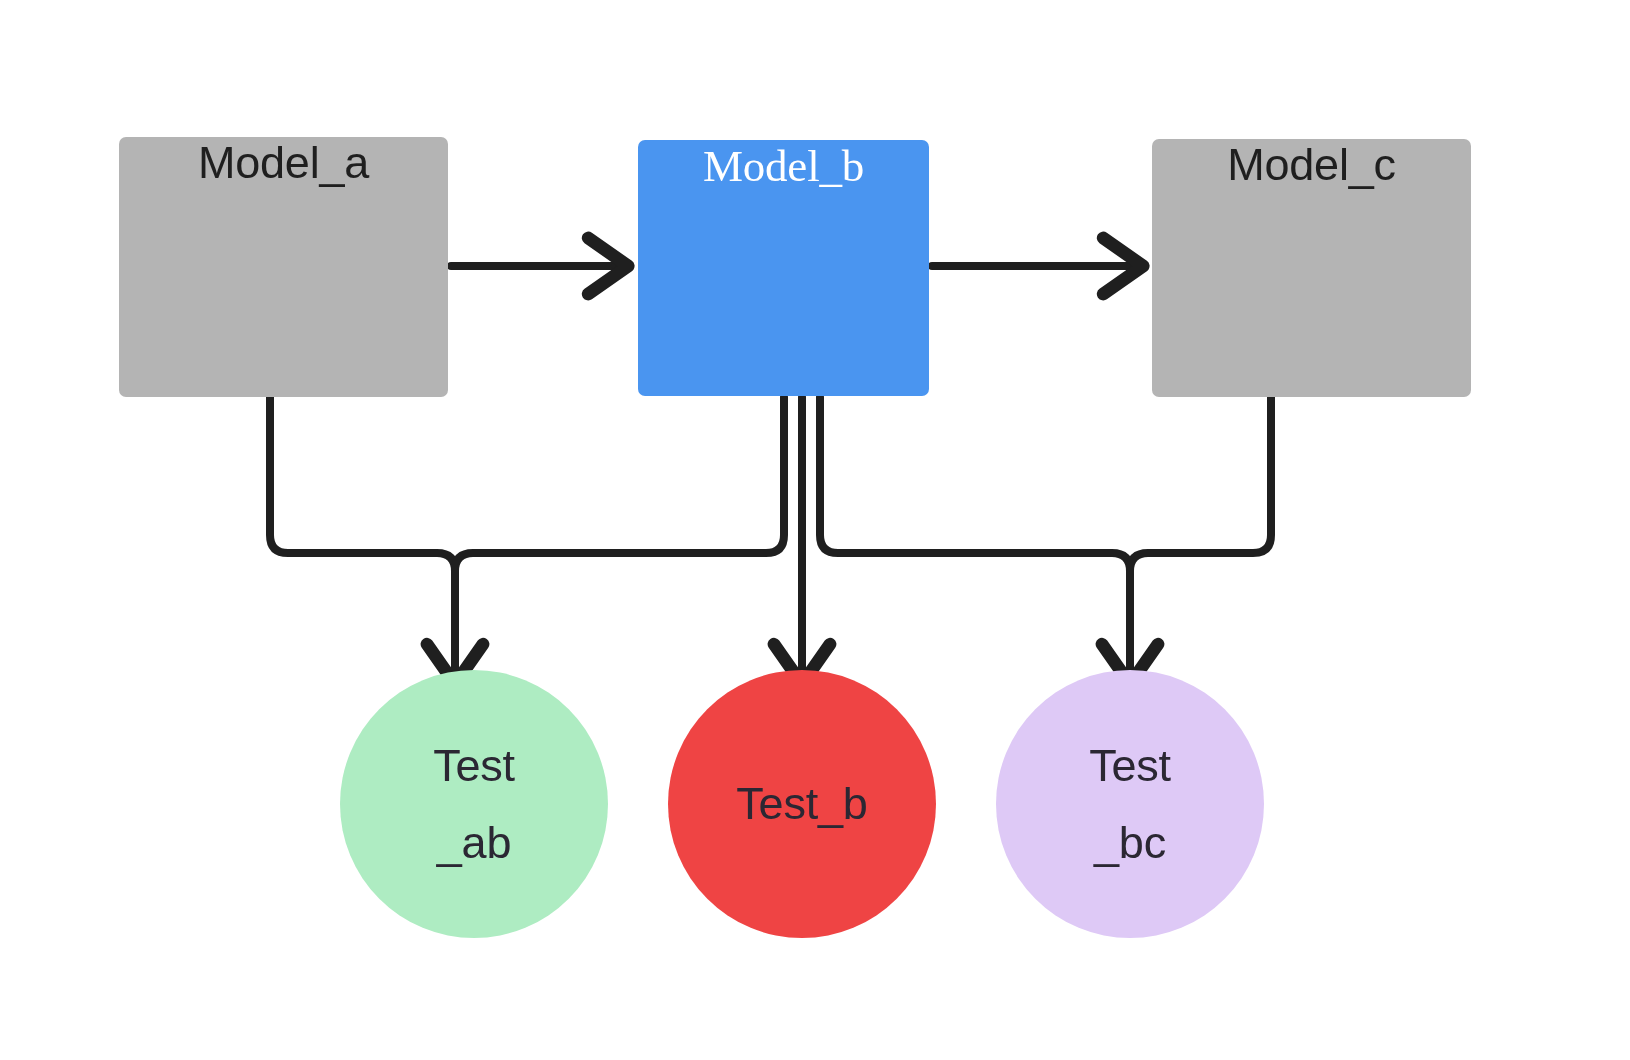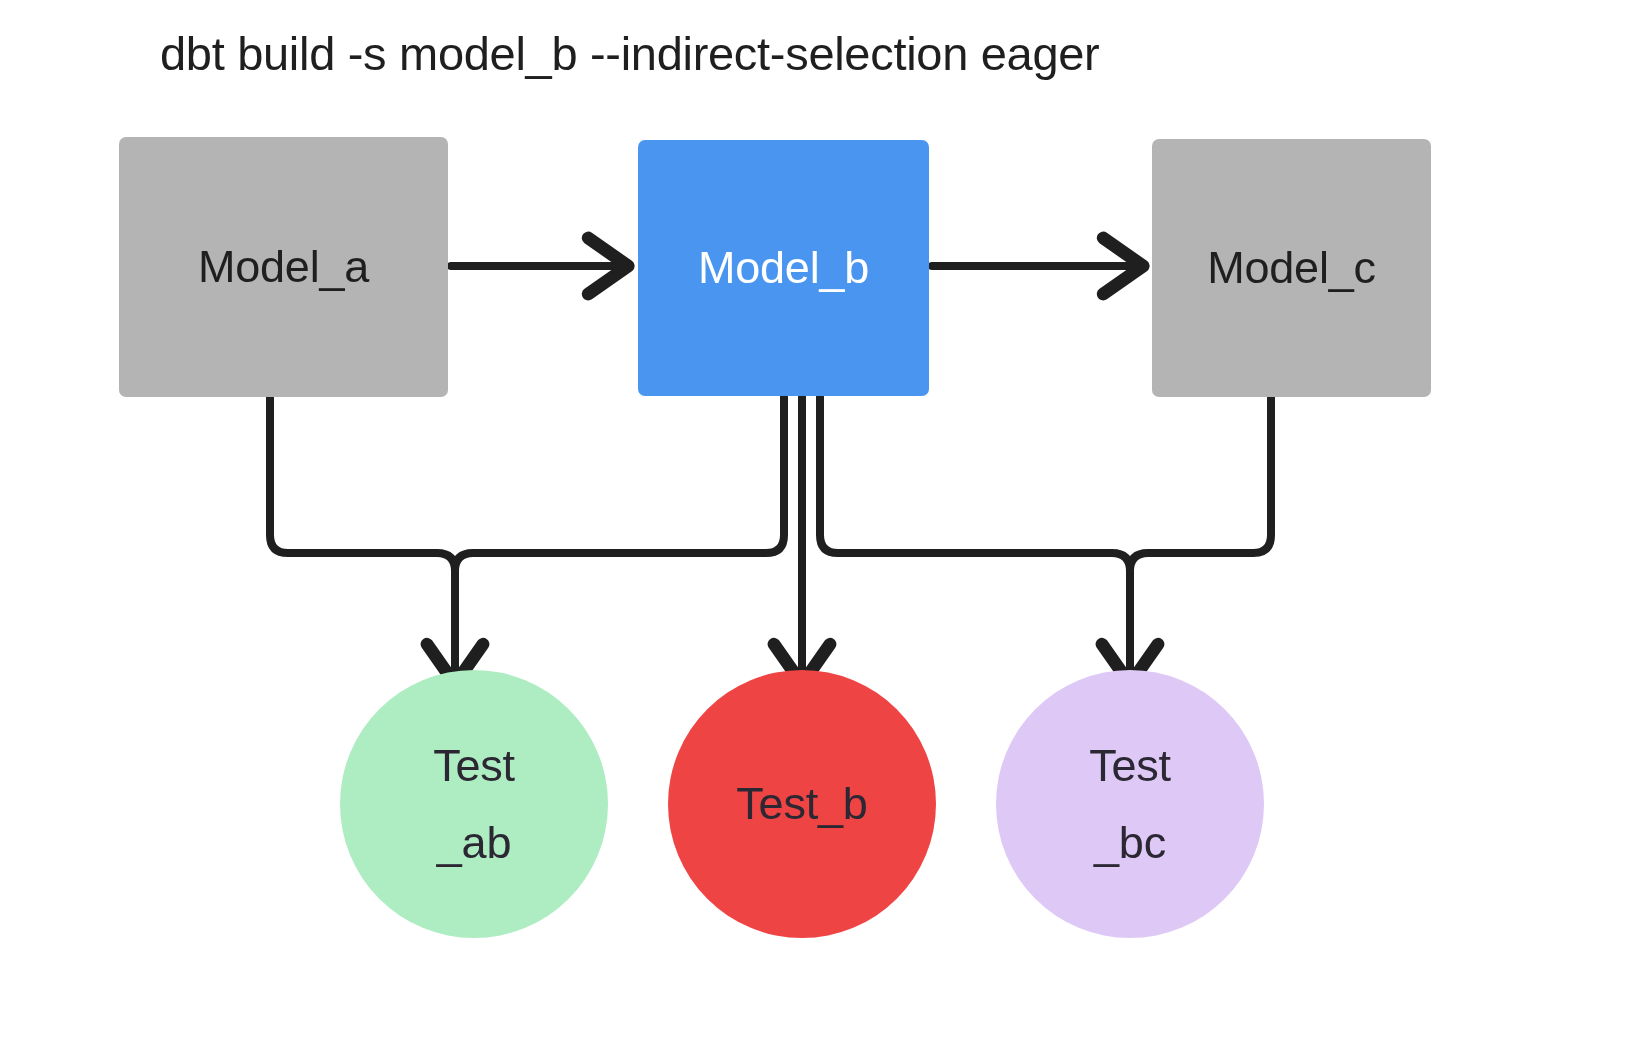--- a/index.html
+++ b/index.html
@@ -33,28 +33,28 @@
     top: 26px;
     font-size: 47px;
     color: #1f1f1f;
     letter-spacing: -0.3px;
     white-space: nowrap;
   }
   .node-box {
     position: absolute;
     border-radius: 7px;
     display: flex;
-    align-items: center;
+    align-items: flex-start;
     justify-content: center;
     font-size: 45px;
     letter-spacing: -0.2px;
   }
   #model-a { left: 119px; top: 137px; width: 329px; height: 260px; background: #b4b4b4; color: #1f1f1f; }
-  #model-b { left: 638px; top: 140px; width: 291px; height: 256px; background: #4a95f0; color: #ffffff; }
-  #model-c { left: 1152px; top: 139px; width: 279px; height: 258px; background: #b4b4b4; color: #1f1f1f; }
+  #model-b { left: 638px; top: 140px; width: 291px; height: 256px; background: #4a95f0; color: #ffffff; font-family: Liberation Serif, serif; }
+  #model-c { left: 1152px; top: 139px; width: 319px; height: 258px; background: #b4b4b4; color: #1f1f1f; }
 
   .node-circle {
     position: absolute;
     width: 268px;
     height: 268px;
     border-radius: 50%;
     display: flex;
     flex-direction: column;
     align-items: center;
     justify-content: center;
@@ -66,21 +66,20 @@
   #test-ab { left: 340px; top: 670px; background: #aeecc2; }
   #test-b  { left: 668px; top: 670px; background: #ef4444; }
   #test-bc { left: 996px; top: 670px; background: #dec9f6; }
   .circle-line { display: block; }
 </style>
 </head>
 <body>
 
 <div id="canvas">
 
-  <div class="title">dbt build -s model_b --indirect-selection eager</div>
 
   <svg id="edges" viewBox="0 0 1630 1060" xmlns="http://www.w3.org/2000/svg">
     <defs>
       <marker id="arrowhead" markerWidth="9" markerHeight="9" refX="5.6" refY="4.5" orient="auto" markerUnits="strokeWidth">
         <path d="M1,1 L6,4.5 L1,8" fill="none" stroke="#1f1f1f" stroke-width="1.6" stroke-linecap="round" stroke-linejoin="round"></path>
       </marker>
     </defs>
 
     <g>
       <path d="M451,266 L625,266" fill="none" stroke="#1f1f1f" stroke-width="8" stroke-linecap="round" marker-end="url(#arrowhead)"></path>

